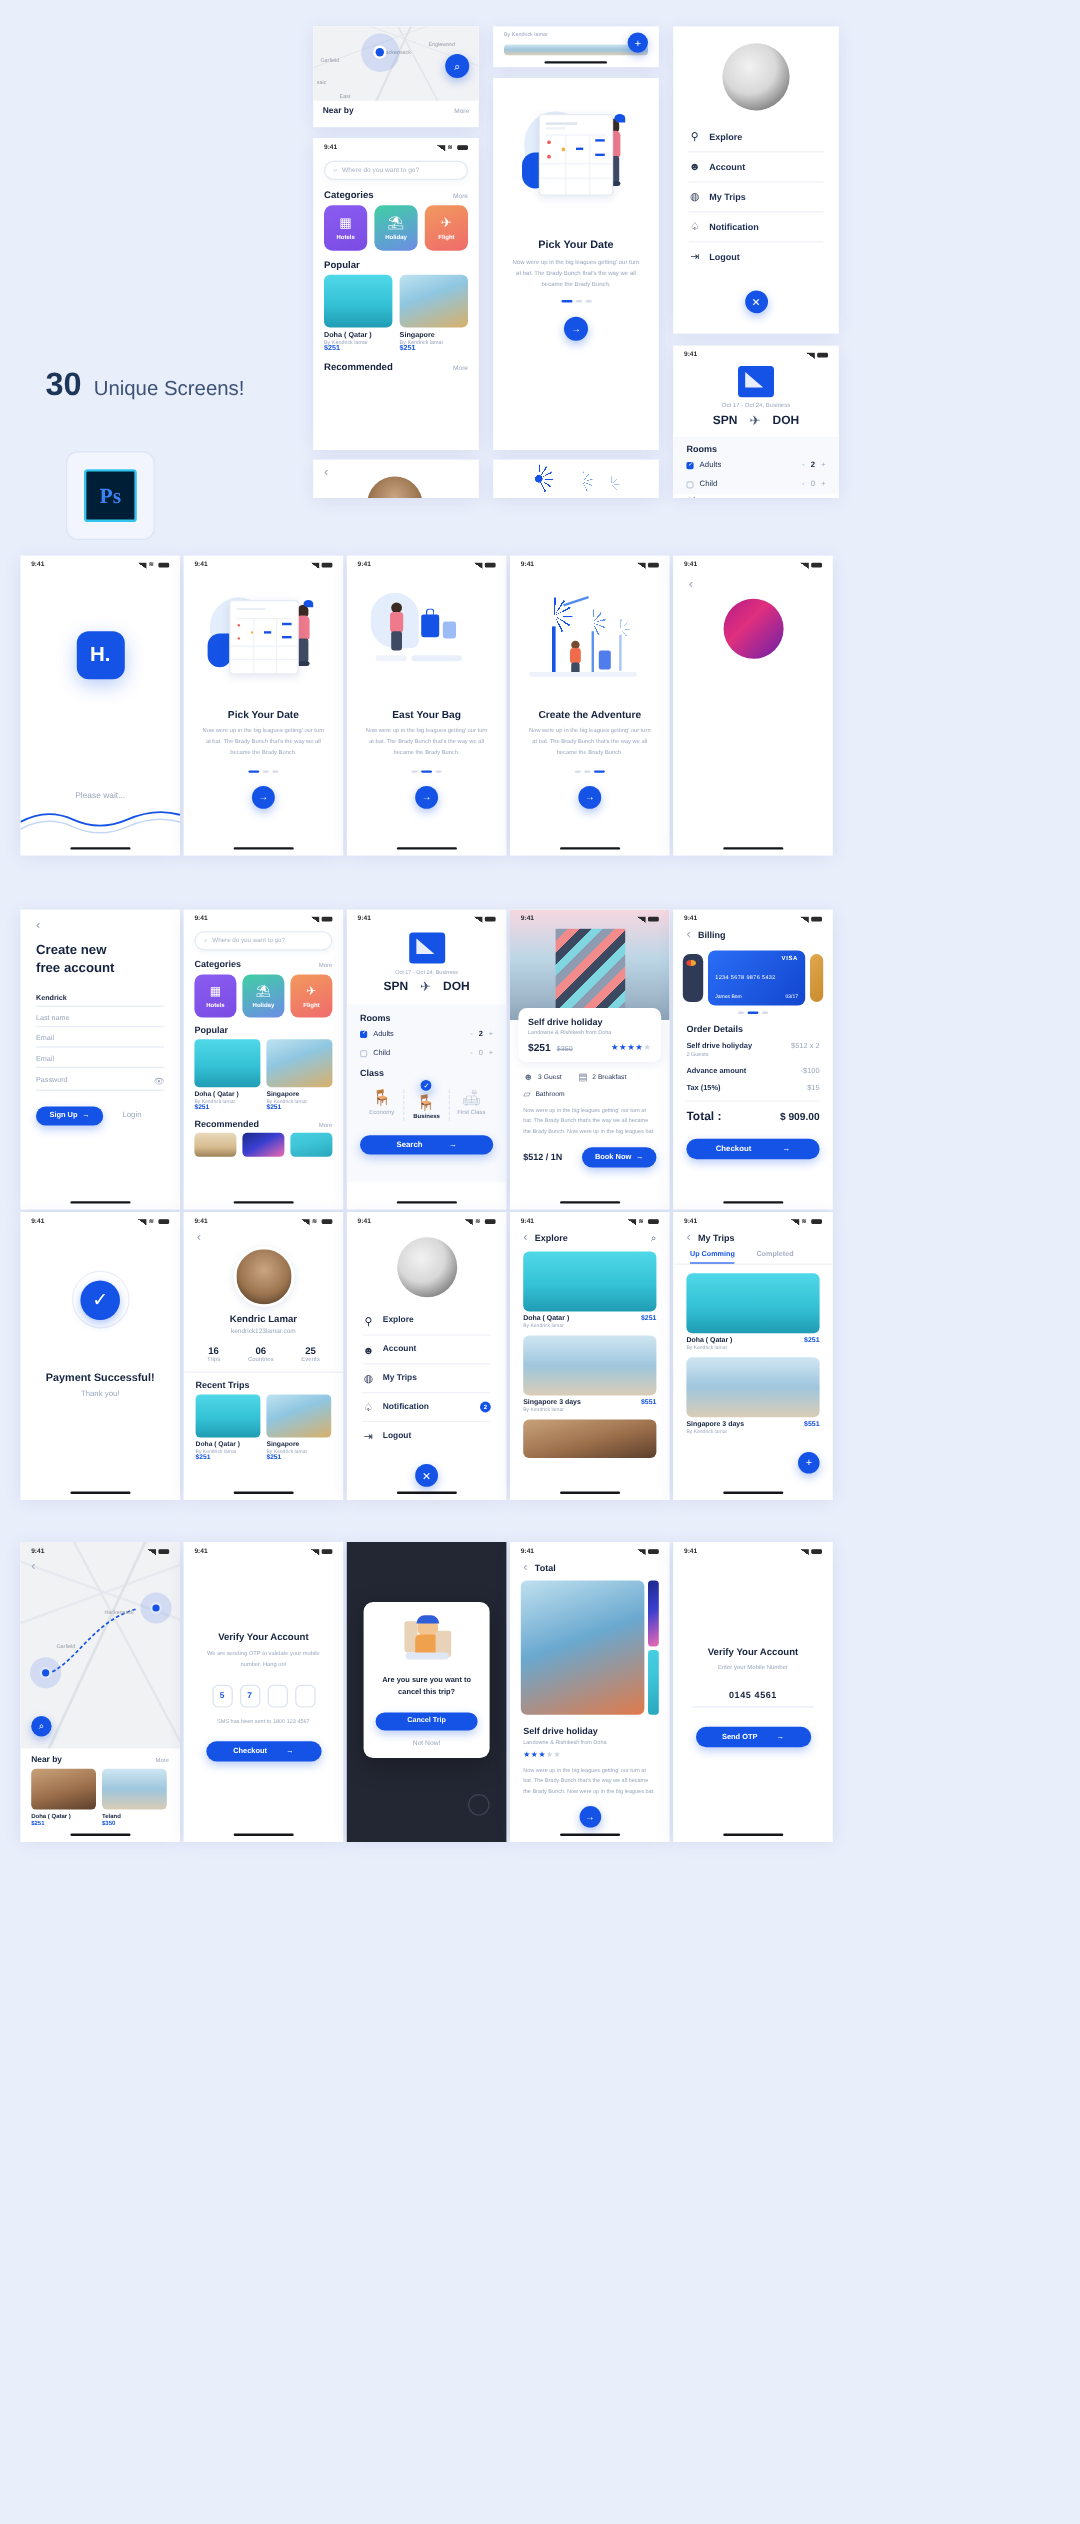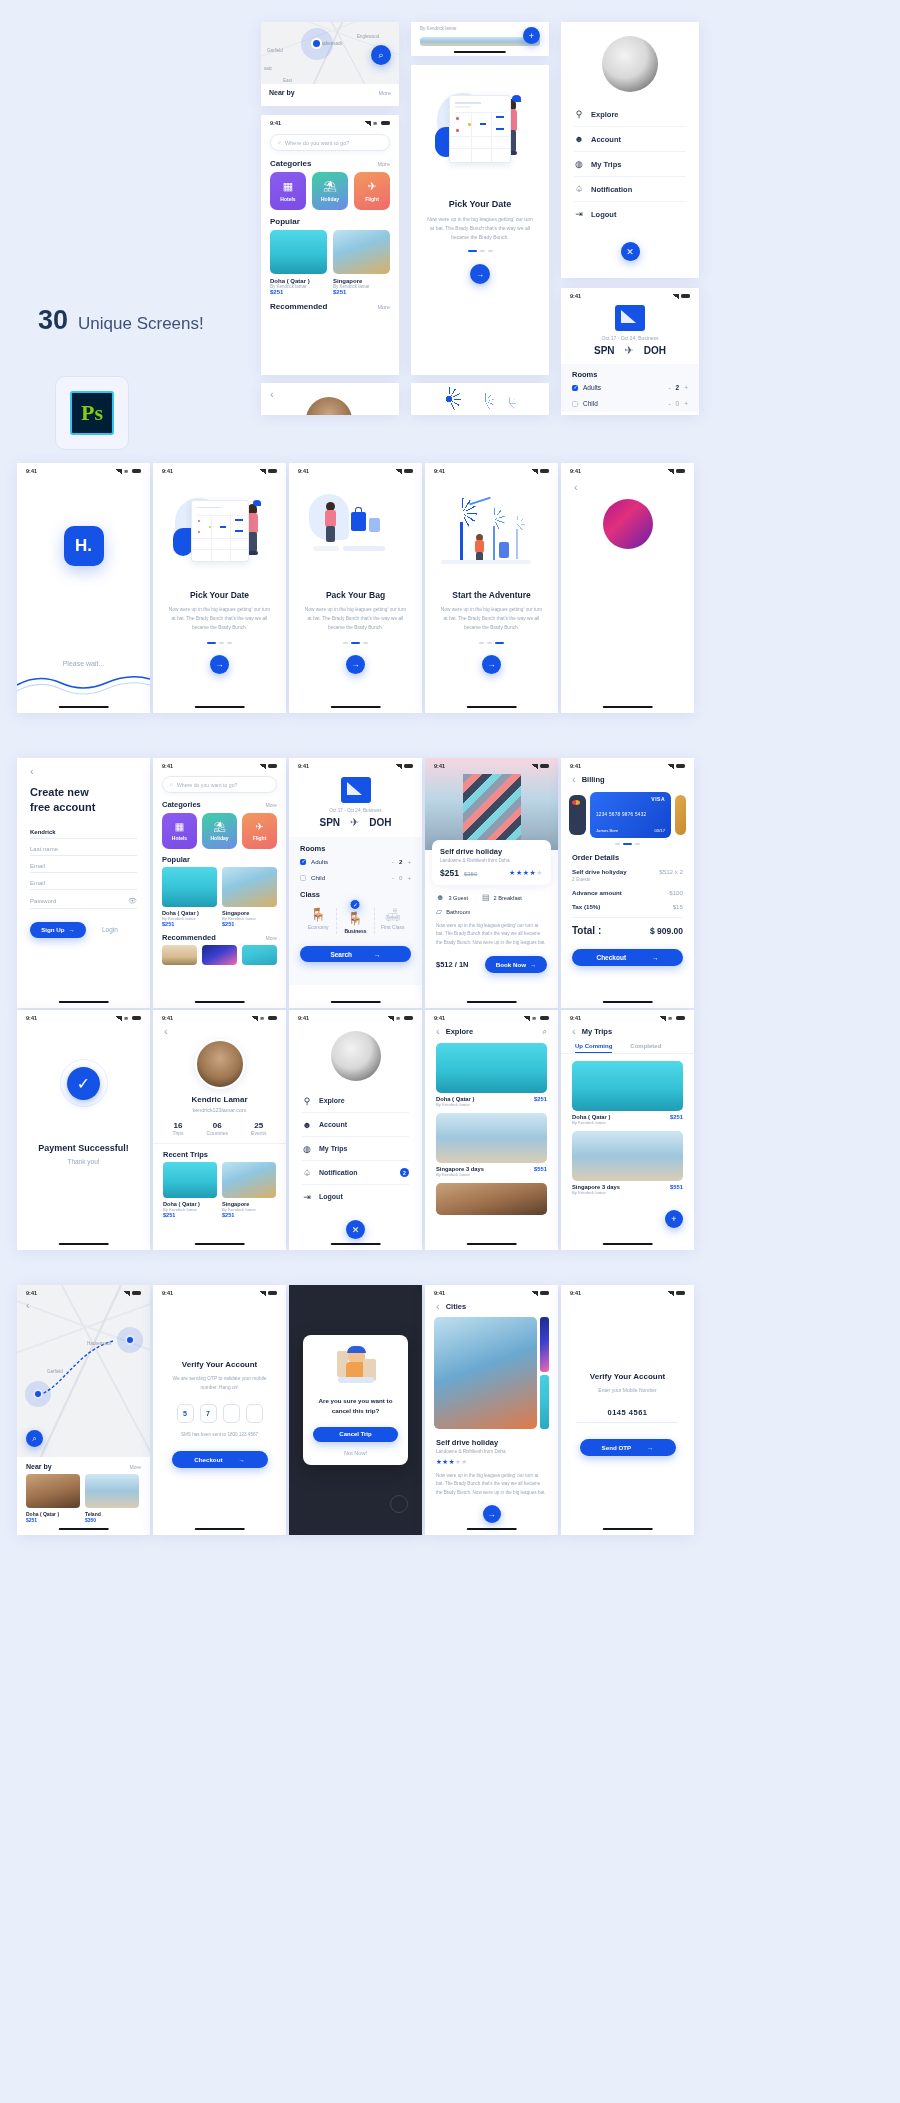--- a/index.html
+++ b/index.html
@@ -25,21 +25,21 @@
   .ps-wrap {
     position: absolute; left: 55px; top: 376px;
     width: 74px; height: 74px; border-radius: 10px;
     background: #f2f5fd; border: 1px solid #dbe3f5;
     display: flex; align-items: center; justify-content: center;
   }
   .ps-icon {
     width: 44px; height: 44px; background: #001e36;
     border: 2.5px solid #31c5f0; border-radius: 3px;
     display: flex; align-items: center; justify-content: center;
-    color: #84cc16; font-size: 22px; font-weight: 700;
+    color: #3b82f6; font-size: 18px; font-weight: 700;
     font-family: "Liberation Serif", serif;
   }
 
   
   .phone {
     position: absolute; background: #fff; overflow: hidden;
     box-shadow: 0 2px 14px rgba(40,70,140,.09);
     font-size: 7px;
   }
   .sb { display: flex; justify-content: space-between; align-items: center;
@@ -458,21 +458,21 @@
         <div style="position:absolute;left:2px;top:8px;width:11px;height:17px;background:#ef7a8c;border-radius:3px;"></div>
         <div style="position:absolute;left:3px;top:24px;width:9px;height:16px;background:#3f4a63;border-radius:2px;"></div>
       </div>
       <div style="position:absolute;left:62px;top:36px;width:15px;height:19px;background:#1453e6;border-radius:2px;"></div>
       <div style="position:absolute;left:66px;top:31px;width:7px;height:6px;border:1.4px solid #1453e6;border-bottom:none;border-radius:3px 3px 0 0;"></div>
       <div style="position:absolute;left:80px;top:42px;width:11px;height:14px;background:#9dbcf5;border-radius:2px;"></div>
       <div style="position:absolute;left:54px;top:70px;width:42px;height:5px;background:#e9eefb;border-radius:3px;"></div>
       <div style="position:absolute;left:24px;top:70px;width:26px;height:5px;background:#f0f3fa;border-radius:3px;"></div>
     </div>
     <div style="text-align:center;padding:4px 14px 0;">
-      <div class="h-title" style="font-size:8.5px;">Pack Your Bag</div>
+      <div class="h-title" style="font-size:8.5px;">East Your Bag</div>
       <div class="muted" style="font-size:4.8px;line-height:1.85;margin-top:6px;">Now were up in the big leagues getting' our turn at bat. The Brady Bunch that's the way we all became the Brady Bunch.</div>
     </div>
     <div class="dots" style="margin-top:9px;">
       <span class="dot"></span>
         <span class="dot on"></span>
         <span class="dot"></span>
     </div>
     <div class="fab" style="margin:11px auto 0;width:19px;height:19px;font-size:8px;">→</div>
     <div class="homebar"></div>
   </div>
@@ -495,21 +495,21 @@
       <div style="position:absolute;left:49px;top:58px;width:12px;height:28px;">
         <div style="position:absolute;left:2px;top:0;width:7px;height:7px;background:#7a4a2e;border-radius:4px;"></div>
         <div style="position:absolute;left:1px;top:6px;width:9px;height:13px;background:#ef6b4a;border-radius:3px;"></div>
         <div style="position:absolute;left:2px;top:18px;width:7px;height:10px;background:#3f4a63;border-radius:2px;"></div>
       </div>
       <div style="position:absolute;left:74px;top:66px;width:10px;height:16px;background:#1453e6;border-radius:2px;opacity:.75;"></div>
       <div style="position:absolute;left:44px;top:24px;width:22px;height:2px;background:#4f8bf0;transform:rotate(-18deg);"></div>
       <div style="position:absolute;left:16px;top:84px;width:90px;height:4px;background:#eef2fb;border-radius:3px;"></div>
     </div>
     <div style="text-align:center;padding:4px 14px 0;">
-      <div class="h-title" style="font-size:8.5px;">Start the Adventure</div>
+      <div class="h-title" style="font-size:8.5px;">Create the Adventure</div>
       <div class="muted" style="font-size:4.8px;line-height:1.85;margin-top:6px;">Now were up in the big leagues getting' our turn at bat. The Brady Bunch that's the way we all became the Brady Bunch.</div>
     </div>
     <div class="dots" style="margin-top:9px;">
       <span class="dot"></span>
         <span class="dot"></span>
         <span class="dot on"></span>
     </div>
     <div class="fab" style="margin:11px auto 0;width:19px;height:19px;font-size:8px;">→</div>
     <div class="homebar"></div>
   </div>
@@ -1075,21 +1075,21 @@
   <div class="phone" style="left:425px;top:1285px;width:133px;height:250px;">
     <div class="sb">
       <span>9:41</span>
       <span class="sb-icons">
         <span class="bar-sig"></span>
           <span class="batt"></span>
       </span>
     </div>
     <div style="display:flex;align-items:center;gap:6px;padding:3px 11px 5px;">
       <span class="back-chev">‹</span>
-      <span class="h-title" style="font-size:7.5px;">Cities</span>
+      <span class="h-title" style="font-size:7.5px;">Total</span>
     </div>
     <div style="display:flex;gap:3px;padding:0 9px;align-items:stretch;height:112px;">
       <div class="ph ph-house" style="flex:1;border-radius:5px;"></div>
       <div style="width:9px;display:flex;flex-direction:column;gap:3px;">
         <div class="ph ph-jelly" style="flex:1;border-radius:3px;"></div>
         <div class="ph ph-beach" style="flex:1;border-radius:3px;"></div>
       </div>
     </div>
     <div style="padding:9px 11px 0;">
       <div class="h-title" style="font-size:7.5px;">Self drive holiday</div>

